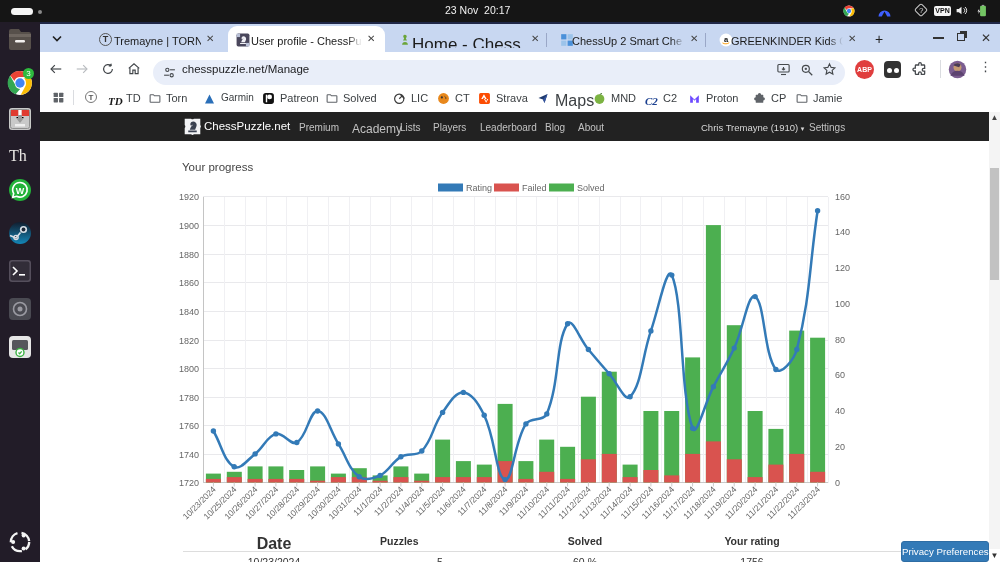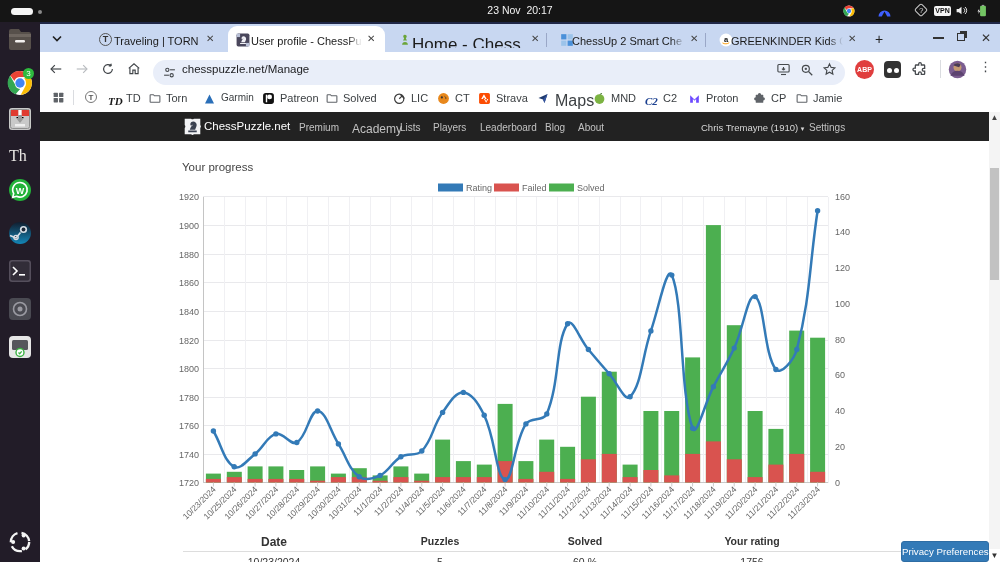--- a/index.html
+++ b/index.html
@@ -3,21 +3,21 @@
 <style>
 *{margin:0;padding:0;box-sizing:border-box}
 html,body{width:1000px;height:562px;overflow:hidden;font-family:"Liberation Sans",sans-serif}
 .abs{position:absolute}
 </style></head>
 <body>
 <div class="abs" style="left:0;top:0;width:1000px;height:562px;background:#fff">
 <div class="abs" style="left:0;top:0;width:1000px;height:22px;background:#151515"></div>
     <div class="abs" style="left:11px;top:8px;width:22px;height:7px;background:#f5f5f5;border-radius:4px"></div>
     <div class="abs" style="left:38px;top:10px;width:4px;height:4px;background:#8a8a8a;border-radius:50%"></div>
-    <div class="abs" style="left:445px;top:4px;width:150px;height:14px;color:#f2f2f2;font-size:10.5px;text-align:center">23 Nov&nbsp; 20:17</div>
+    <div class="abs" style="left:445px;top:4px;width:150px;height:14px;color:#f2f2f2;font-size:10.5px;text-align:left">23 Nov&nbsp; 20:17</div>
     <svg class="abs" style="left:843px;top:5px" width="12" height="12" viewBox="0 0 24 24">
 <circle cx="12" cy="12" r="11" fill="#fff"></circle>
 <path d="M12 1a11 11 0 0 1 9.5 5.5H12a5.5 5.5 0 0 0-5.2 3.7L3.1 5A11 11 0 0 1 12 1z" fill="#ea4335"></path>
 <path d="M21.6 6.6A11 11 0 0 1 12.6 23l4.2-7.7A5.5 5.5 0 0 0 17.5 12c0-2-.6-3.2-1.7-4.4z" fill="#fbbc05"></path>
 <path d="M2.9 5.2L7.2 13a5.5 5.5 0 0 0 4.9 4.5L8 22.3A11 11 0 0 1 2.9 5.2z" fill="#34a853"></path>
 <circle cx="12" cy="12" r="4.3" fill="#4285f4"></circle>
       <circle cx="12" cy="12" r="3.3" fill="#fff" opacity="0"></circle>
 </svg>
     <svg class="abs" style="left:877px;top:5px" width="15" height="12" viewBox="0 0 24 20">
 <path d="M2 19 A10 10 0 0 1 22 19 L16.6 19 L12 11 L7.4 19 Z" fill="#3e5fff"></path>
@@ -104,21 +104,21 @@
       <circle cx="16" cy="19" r="2.2" fill="#f4f4f4"></circle>
     </svg>
     <div class="abs" style="left:40px;top:22px;width:960px;height:30px;background:#c8d7f1"></div>
     <div class="abs" style="left:40px;top:22px;width:960px;height:2px;background:#1f2747"></div>
     <svg class="abs" style="left:51px;top:34px" width="12" height="9" viewBox="0 0 12 9" fill="none" stroke="#1f1f1f" stroke-width="1.6">
       <path d="M2 2.5l4 4 4-4"></path>
     </svg>
     <div class="abs" style="left:99px;top:33px;width:14px;height:14px">
       <div style="width:13px;height:13px;border:1.4px solid #555;border-radius:50%;color:#333;font-size:9px;font-weight:bold;text-align:center;line-height:11px">T</div>
     </div>
-    <div class="abs" style="left:114px;top:35px;width:87px;height:13px;overflow:hidden;color:#1b1b1b;font-size:11px;white-space:nowrap">Traveling | TORN</div>
+    <div class="abs" style="left:114px;top:35px;width:87px;height:13px;overflow:hidden;color:#1b1b1b;font-size:11px;white-space:nowrap">Tremayne | TORN</div>
     <div class="abs" style="left:206px;top:33px;color:#444;font-size:10px">✕</div>
     <div class="abs" style="left:228px;top:26px;width:157px;height:26px;background:#fff;border-radius:9px 9px 0 0"></div>
     <div class="abs" style="left:236px;top:33px;width:14px;height:14px"><svg width="14" height="14" viewBox="0 0 24 24">
         <path d="M2 8h4a3 3 0 0 1 6-1l1 1h9v6h-4a3 3 0 0 0-6 1l-1-1H2z" fill="#4a4760" opacity="0"></path>
         <rect x="1" y="1" width="22" height="22" rx="3" fill="#4a475c"></rect>
         <rect x="1" y="1" width="6" height="6" fill="#b9c0d6"></rect>
         <rect x="17" y="17" width="6" height="6" fill="#b9c0d6"></rect>
         <path d="M7 19h10v-2H7zm2-3h6.5c.4-2.4 2-3.6 1.8-6-.2-2.6-2-4.3-4.1-4.3-2.4 0-3.6 1.6-3.7 3.2 0 1.5 1.1 2.1 1.1 2.1s1-1.6 2.3-1.4C11.1 11 9.6 13 9 16z" fill="#f0f0f5"></path>
       </svg></div>
     <div class="abs" style="left:251px;top:35px;width:111px;height:13px;overflow:hidden;color:#1b1b1b;font-size:11px;white-space:nowrap">User profile - ChessPu</div>
@@ -514,22 +514,22 @@
       <circle cx="775.9" cy="369.5" r="2.7" fill="#337ab7"></circle>
       <circle cx="796.8" cy="349.5" r="2.7" fill="#337ab7"></circle>
       <circle cx="817.6" cy="210.8" r="2.7" fill="#337ab7"></circle>
       <rect x="438" y="183.5" width="25" height="8" fill="#337ab7"></rect>
       <text x="466" y="191.0" font-size="9" fill="#666">Rating</text>
       <rect x="494" y="183.5" width="25" height="8" fill="#d9534f"></rect>
       <text x="522" y="191.0" font-size="9" fill="#666">Failed</text>
       <rect x="549" y="183.5" width="25" height="8" fill="#4caf50"></rect>
       <text x="577" y="191.0" font-size="9" fill="#666">Solved</text>
     </svg>
-    <div class="abs" style="left:214px;top:535px;width:120px;text-align:center;color:#333;font-size:12px;font-weight:bold">Date</div>
-    <div class="abs" style="left:380px;top:535px;width:120px;text-align:center;color:#333;font-size:10.5px;font-weight:bold">Puzzles</div>
+    <div class="abs" style="left:214px;top:535px;width:120px;text-align:center;color:#333;font-size:16px;font-weight:bold">Date</div>
+    <div class="abs" style="left:380px;top:535px;width:120px;color:#333;font-size:10.5px;font-weight:bold">Puzzles</div>
     <div class="abs" style="left:525px;top:535px;width:120px;text-align:center;color:#333;font-size:10.5px;font-weight:bold">Solved</div>
     <div class="abs" style="left:692px;top:535px;width:120px;text-align:center;color:#333;font-size:10.5px;font-weight:bold">Your rating</div>
     <div class="abs" style="left:183px;top:551px;width:802px;height:1px;background:#ddd"></div>
     <div class="abs" style="left:214px;top:556px;width:120px;text-align:center;color:#333;font-size:10.5px">10/23/2024</div>
     <div class="abs" style="left:380px;top:556px;width:120px;text-align:center;color:#333;font-size:10.5px">5</div>
     <div class="abs" style="left:525px;top:556px;width:120px;text-align:center;color:#333;font-size:10.5px">60 %</div>
     <div class="abs" style="left:692px;top:556px;width:120px;text-align:center;color:#333;font-size:10.5px">1756</div>
     <div class="abs" style="left:901px;top:541px;width:88px;height:21px;background:#337ab7;border:1px solid #2e6da4;border-radius:3px;color:#fff;font-size:9.7px;text-align:center;line-height:19px;white-space:nowrap">Privacy Preferences</div>
     <div class="abs" style="left:989px;top:112px;width:11px;height:450px;background:#f4f4f4"></div>
     <div class="abs" style="left:989px;top:112px;width:11px;height:12px;color:#444;font-size:8px;text-align:center;line-height:12px">▲</div>

